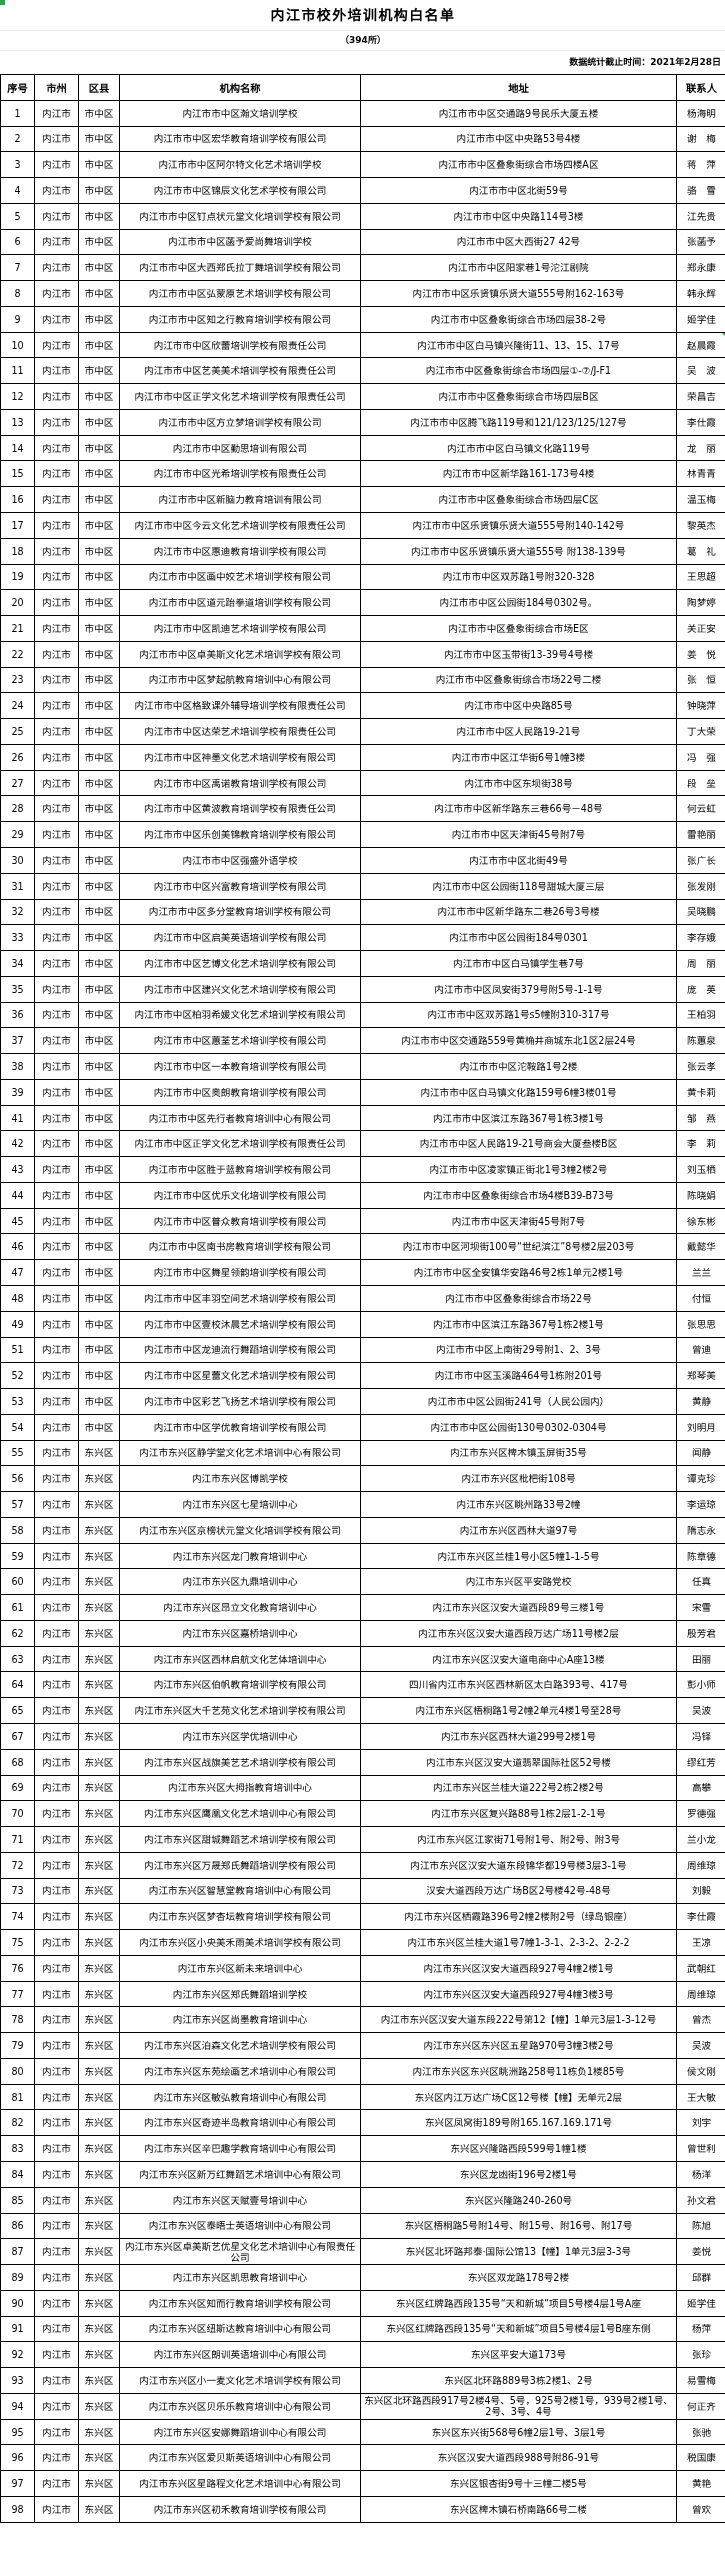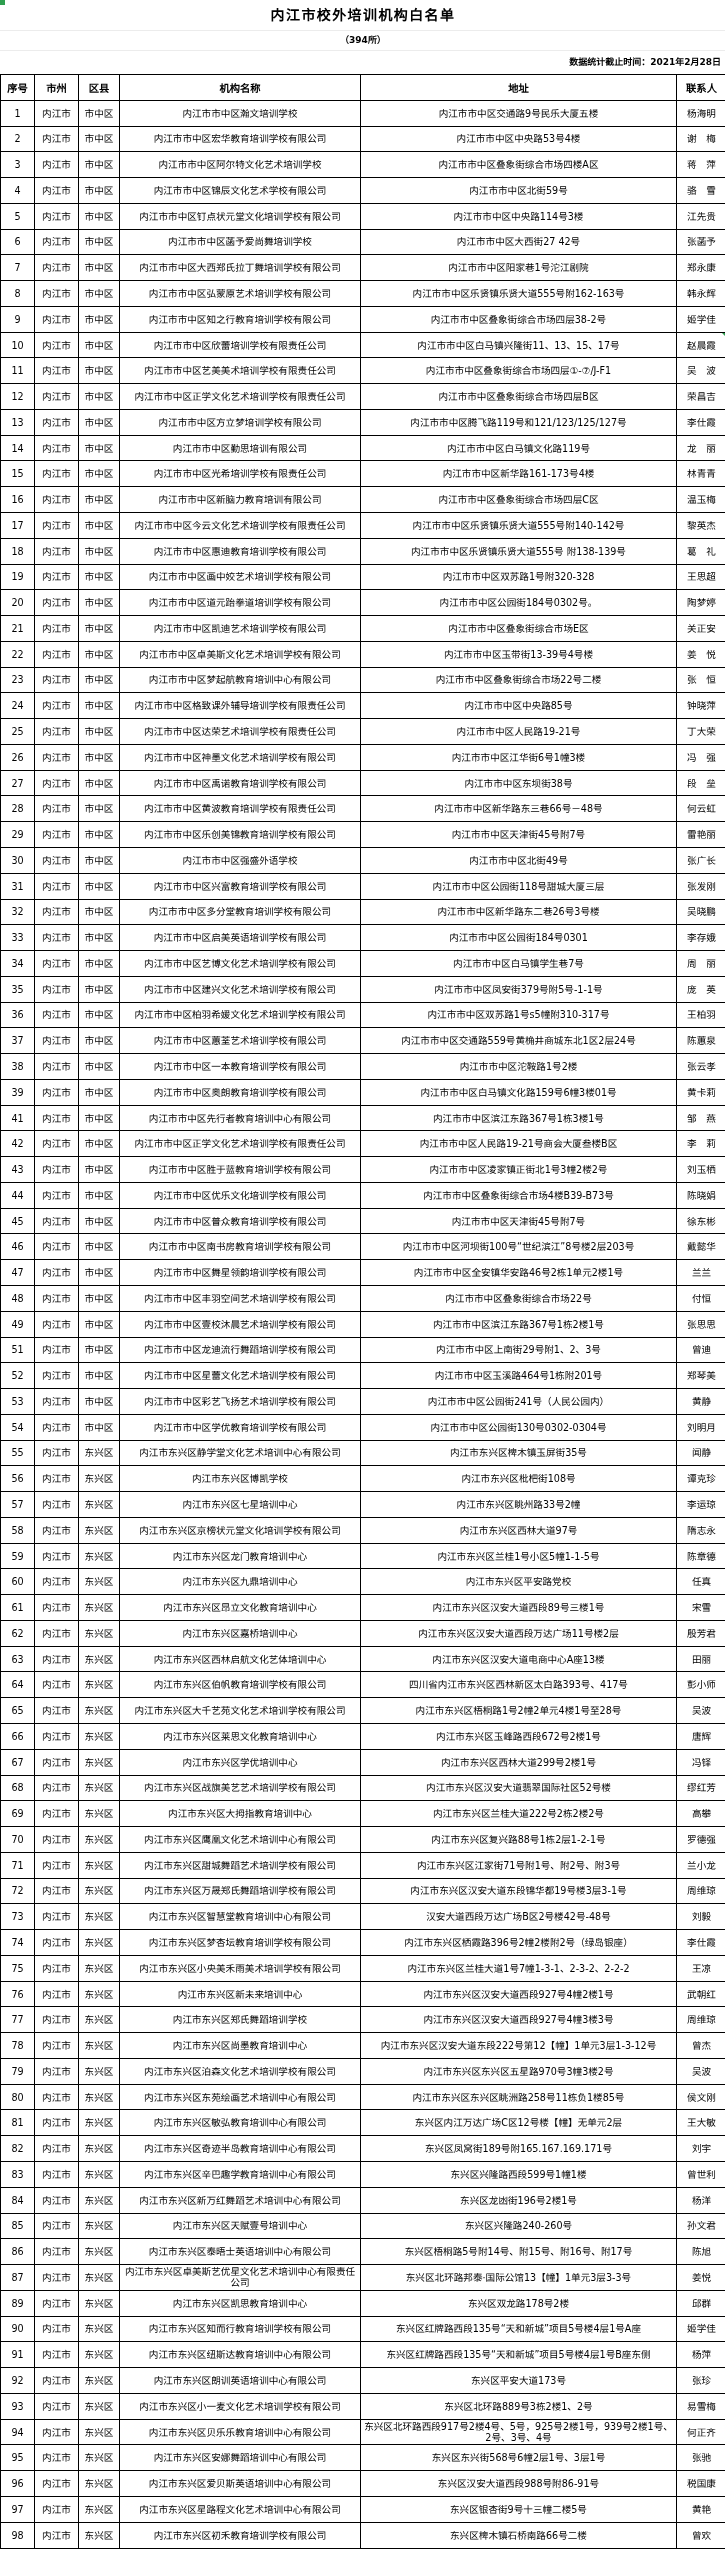--- a/index.html
+++ b/index.html
@@ -549,28 +549,20 @@
         </tr>
         <tr>
           <td>65</td>
           <td>内江市</td>
           <td>东兴区</td>
           <td>内江市东兴区大千艺苑文化艺术培训学校有限公司</td>
           <td>内江市东兴区梧桐路1号2幢2单元4楼1号至28号</td>
           <td>吴波</td>
         </tr>
         <tr>
-          <td>66</td>
-          <td>内江市</td>
-          <td>东兴区</td>
-          <td>内江市东兴区莱思文化教育培训中心</td>
-          <td>内江市东兴区玉峰路西段672号2楼1号</td>
-          <td>唐辉</td>
-        </tr>
-        <tr>
           <td>67</td>
           <td>内江市</td>
           <td>东兴区</td>
           <td>内江市东兴区学优培训中心</td>
           <td>内江市东兴区西林大道299号2楼1号</td>
           <td>冯铎</td>
         </tr>
         <tr>
           <td>68</td>
           <td>内江市</td>

